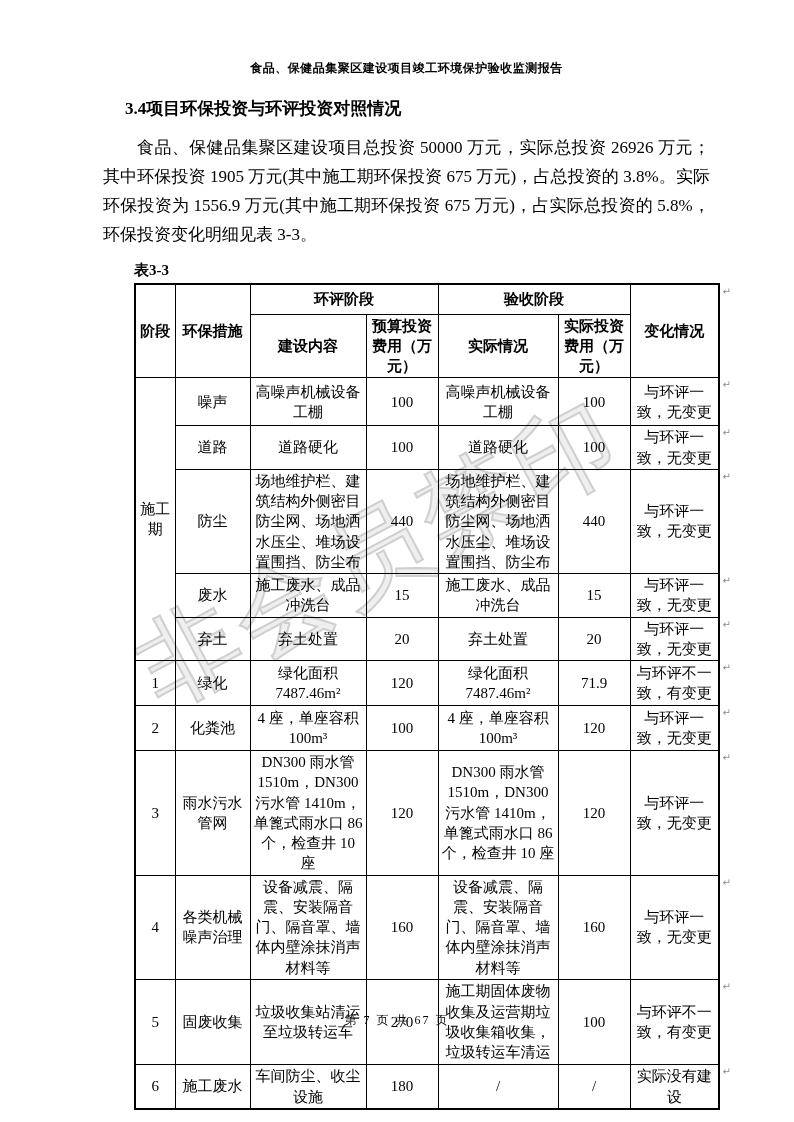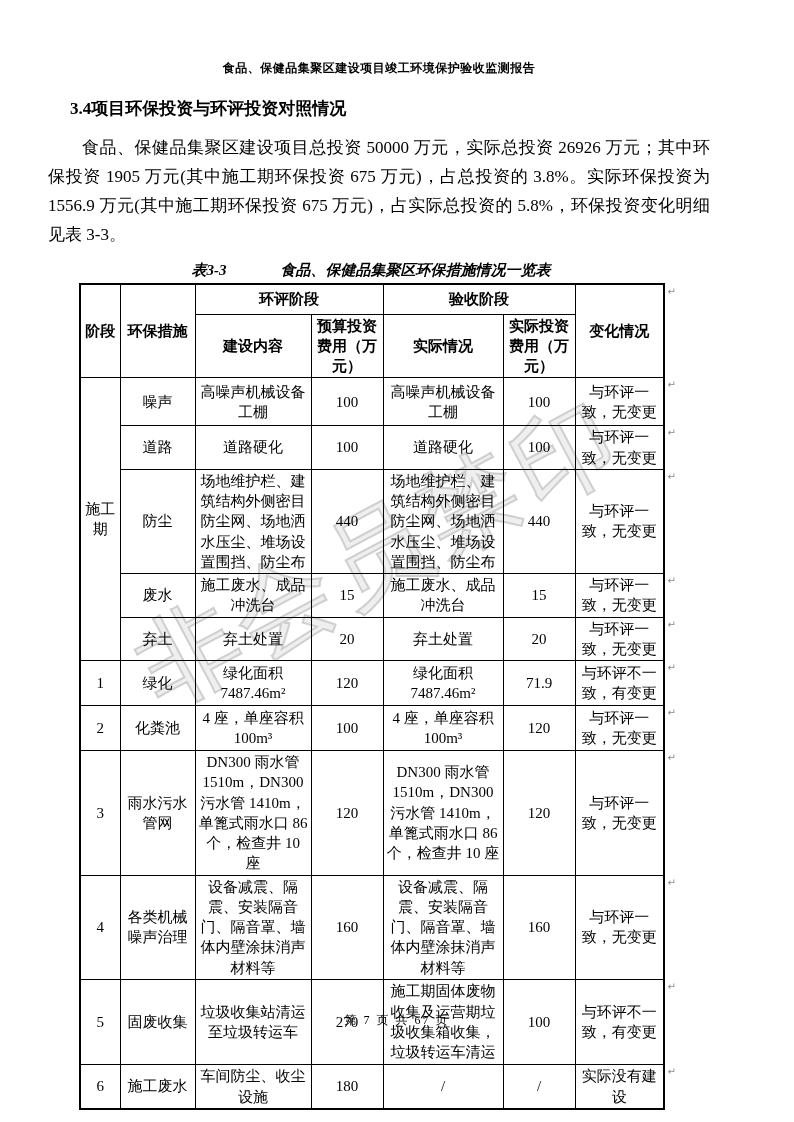--- a/index.html
+++ b/index.html
@@ -28,21 +28,21 @@
     color: #e3e3e3;
     -webkit-text-stroke: 2px #cfcfcf;
     -webkit-text-fill-color: rgba(225,225,225,0.55);
     z-index: 0;
     pointer-events: none;
     user-select: none;
   }
   .content {
     position: absolute;
     inset: 0;
-    padding: 60px 84px 0 48px;
+    padding: 60px 84px 0 103px;
     z-index: 1;
   }
   .doc-header {
     text-align: center;
     font-family: "Liberation Sans", "DejaVu Sans", sans-serif;
     font-weight: bold;
     font-size: 12px;
     letter-spacing: 0.5px;
   }
   .section-title {
@@ -55,25 +55,24 @@
     font-size: 17px;
     line-height: 29px;
     text-align: justify;
     text-indent: 2em;
   }
   .table-caption {
     margin-top: 12px;
     width: 584px;
     margin-left: 31px;
     display: flex;
-    justify-content: center;
+    justify-content: flex-start;
     gap: 54px;
     font-weight: bold;
     font-size: 15px;
-    font-style: italic;
   }
   table.measures {
     margin-left: 31px;
     margin-top: 3px;
     width: 584px;
     border-collapse: collapse;
     table-layout: fixed;
     border: 2px solid #000;
   }
   table.measures th, table.measures td {
@@ -134,21 +133,20 @@
   <div class="content">
 
     <div class="doc-header">食品、保健品集聚区建设项目竣工环境保护验收监测报告</div>
 
     <div class="section-title">3.4项目环保投资与环评投资对照情况</div>
 
     <p class="body-paragraph">食品、保健品集聚区建设项目总投资 50000 万元，实际总投资 26926 万元；其中环保投资 1905 万元(其中施工期环保投资 675 万元)，占总投资的 3.8%。实际环保投资为 1556.9 万元(其中施工期环保投资 675 万元)，占实际总投资的 5.8%，环保投资变化明细见表 3-3。</p>
 
     <div class="table-caption">
       <span>表3-3</span>
-      <span>食品、保健品集聚区环保措施情况一览表</span>
     </div>
 
     <table class="measures">
       <colgroup>
         <col style="width:40px">
           <col style="width:75px">
           <col style="width:116px">
           <col style="width:72px">
           <col style="width:120px">
           <col style="width:72px">

